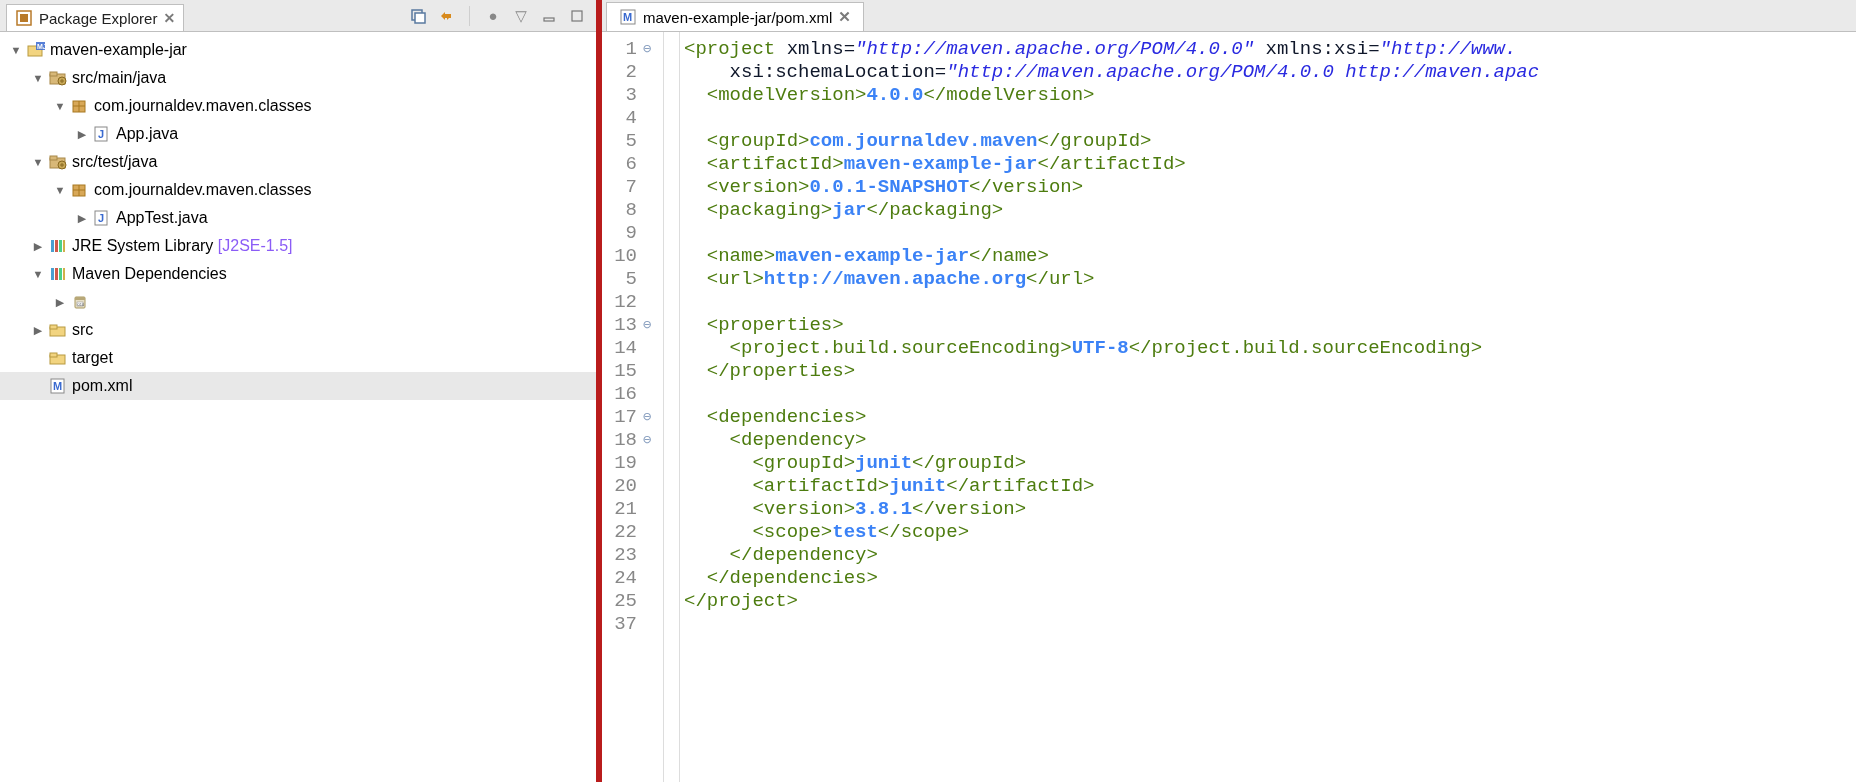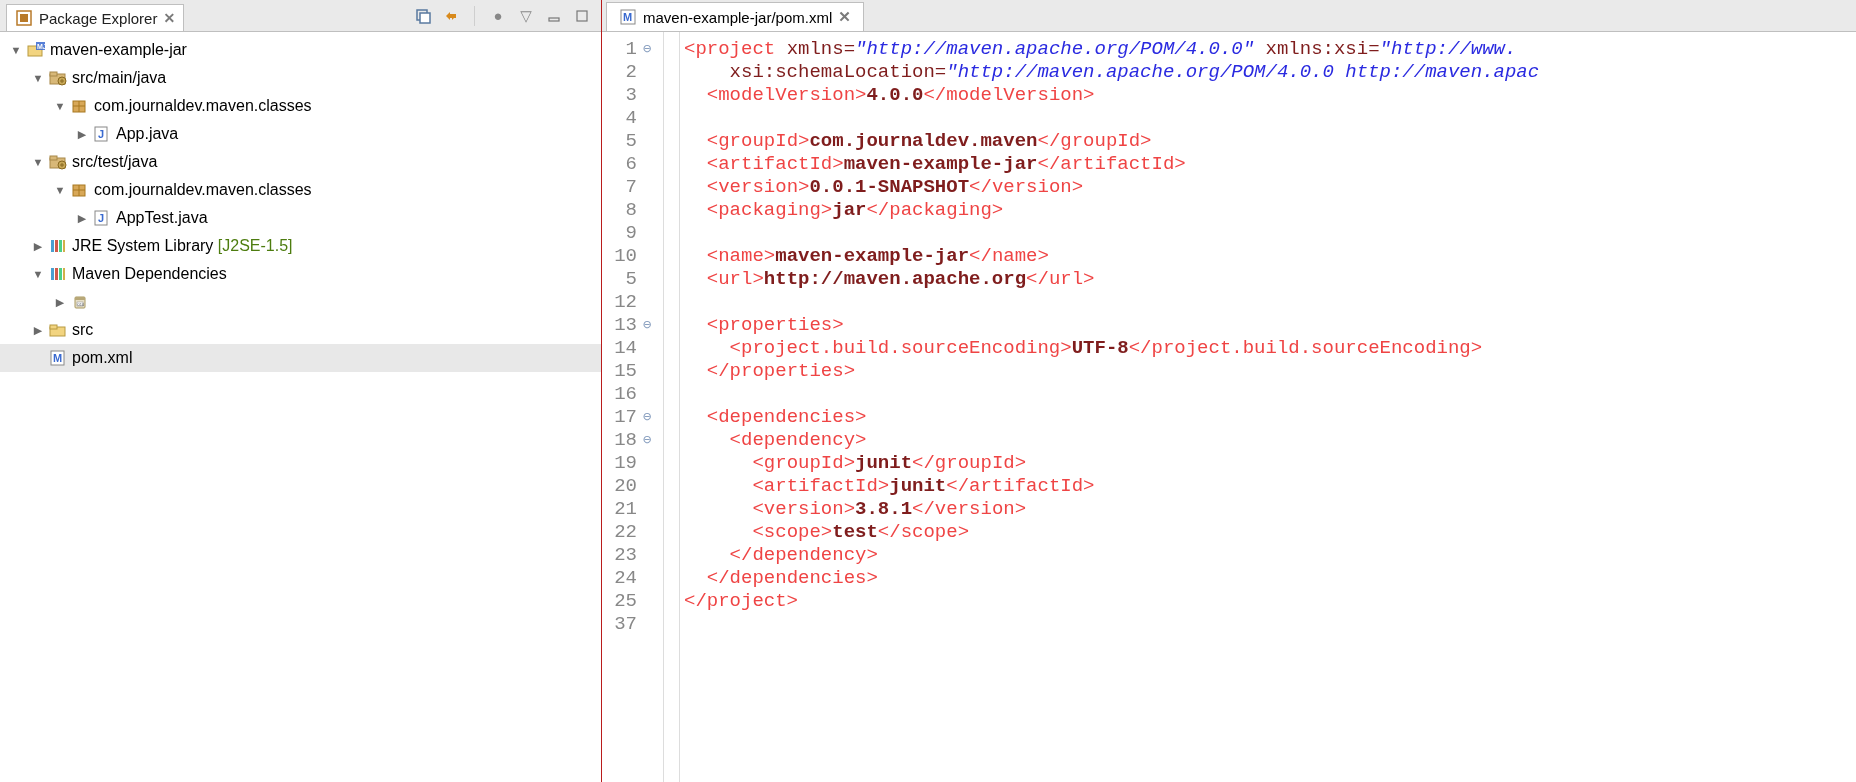--- a/index.html
+++ b/index.html
@@ -9,21 +9,21 @@
     color: #000;
     background: #fff;
     display: flex;
     width: 1856px;
     height: 782px;
     overflow: hidden;
   }
   
   .left-panel {
     width: 602px;
-    border-right: 1px solid #b91c1c;
+    border-right: 6px solid #b91c1c;
     display: flex;
     flex-direction: column;
     background: #f4f4f4;
   }
   .left-header {
     height: 32px;
     display: flex;
     align-items: center;
     border-bottom: 1px solid #bfbfbf;
     background: #eaeaea;
@@ -78,21 +78,21 @@
     color:#6a6a6a;
     font-size: 11px;
     margin-right:2px;
   }
   .tree-icon {
     width: 20px; height:18px;
     display:inline-flex; align-items:center; justify-content:center;
     margin-right:4px;
   }
   .label { color:#000; }
-  .label .dim { color:#4d7c0f; }
+  .label .dim { color:#8b5cf6; }
   .label .dim-path { font-style: italic; color:#888; }
   .ind0 { padding-left: 8px; }
   .ind1 { padding-left: 30px; }
   .ind2 { padding-left: 52px; }
   .ind3 { padding-left: 74px; }
 
   
   .right-panel {
     flex:1;
     display:flex;
@@ -141,24 +141,24 @@
     background:#fff;
     border-right:1px solid #ddd;
   }
   .code {
     flex:1;
     padding: 6px 0 0 4px;
     white-space: pre;
     overflow:hidden;
   }
   .code .row { height:23px; }
-  .tag { color:#ef4444; }
-  .attr { color:#7f1d1d;margin-top:24px; }
+  .tag { color:#4d7c0f; }
+  .attr { color:#0f172a;margin-top:24px; }
   .str { color:#2a2ae0; font-style: italic; }
-  .txt { color:#7f1d1d; font-weight: bold; }
+  .txt { color:#3b82f6; font-weight: bold; }
   
   svg { display:block; }
 </style>
 </head>
 <body>
 
 <div class="left-panel">
   <div class="left-header">
     <div class="pkg-tab">
       <span class="icon-box">
@@ -317,20 +317,30 @@
       <div class="tree-row ind1">
         <span class="twisty">▶</span>
         <span class="tree-icon">
           <svg width="18" height="16">
             <rect x="1" y="5" width="15" height="9" fill="#f2d480" stroke="#b89a40"></rect>
             <rect x="1" y="3" width="7" height="4" fill="#f2d480" stroke="#b89a40"></rect>
           </svg>
         </span>
         <span class="label">src</span>
       </div>
+      <div class="tree-row ind1">
+        <span class="twisty"></span>
+        <span class="tree-icon">
+          <svg width="18" height="16">
+            <rect x="1" y="5" width="15" height="9" fill="#f2d480" stroke="#b89a40"></rect>
+            <rect x="1" y="3" width="7" height="4" fill="#f2d480" stroke="#b89a40"></rect>
+          </svg>
+        </span>
+        <span class="label">target</span>
+      </div>
       <div class="tree-row ind1 selected">
         <span class="twisty"></span>
         <span class="tree-icon">
           <svg width="18" height="16">
             <rect x="2" y="1" width="13" height="14" fill="#fff" stroke="#888"></rect>
             <text x="4" y="12" font-size="11" font-family="Arial" font-weight="bold" fill="#3a6ad0">M</text>
           </svg>
         </span>
         <span class="label">pom.xml</span>
       </div>

